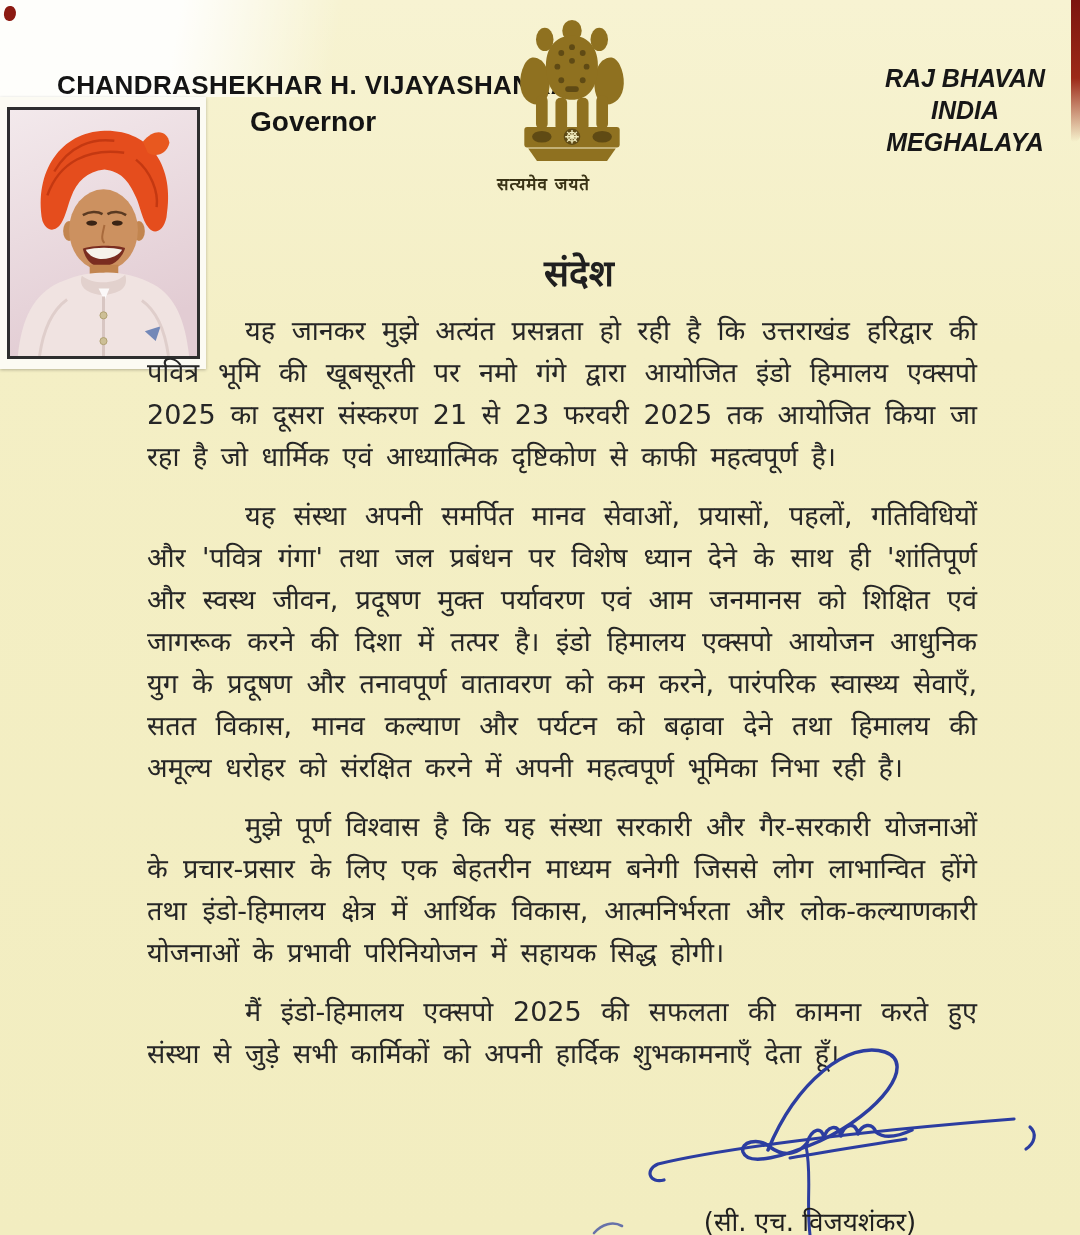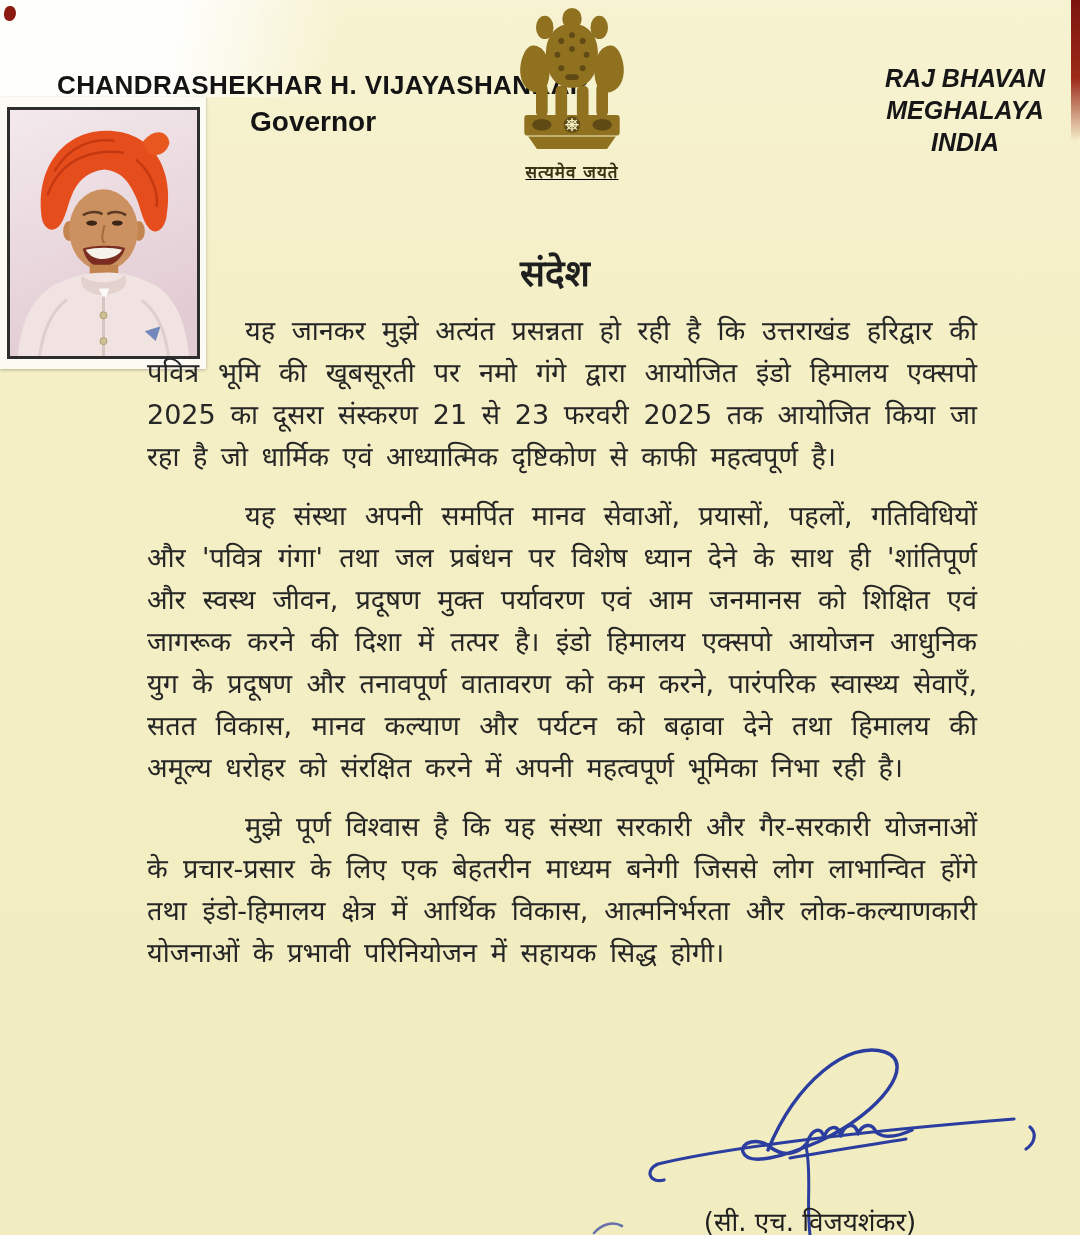--- a/index.html
+++ b/index.html
@@ -22,25 +22,25 @@
   .officer-title{position:absolute;left:208px;top:106px;font-weight:bold;font-size:28px;color:#141414;padding-left:42px;}
   .address{position:absolute;left:856px;top:62px;width:218px;text-align:center;
     font-weight:bold;font-size:25px;line-height:32px;color:#171717;font-style:italic;}
   
   .photo-mat{position:absolute;left:0;top:97px;width:206px;height:272px;background:#fcfbf3;
     box-shadow:0 1px 3px rgba(0,0,0,.25);}
   .photo-frame{position:absolute;left:7px;top:10px;right:6px;bottom:10px;
     border:3px solid #2e2e2e;overflow:hidden;background:#eadade;}
   .photo-frame svg{display:block;width:100%;height:100%;}
   
-  .emblem-wrap{position:absolute;left:497px;top:6px;width:150px;text-align:center;text-decoration:underline;}
+  .emblem-wrap{position:absolute;left:497px;top:18px;width:150px;text-align:left;}
   .emblem-motto{margin-top:4px;font-size:17px;font-weight:600;color:#3a3316;letter-spacing:1px;
     font-family:"DejaVu Sans",sans-serif;}
   
-  .doc-heading{position:absolute;left:134px;top:246px;width:842px;text-align:center;
+  .doc-heading{position:absolute;left:158px;top:246px;width:842px;text-align:center;
     font-size:37px;font-weight:600;color:#1f1f1f;font-family:"DejaVu Sans",sans-serif;}
   .doc-body{position:absolute;left:147px;top:310px;width:842px;color:#262626;
     font-family:"DejaVu Sans",sans-serif;}
   .doc-body p{margin:0 12px 17px 0;font-size:27px;line-height:42px;text-align:justify;
     text-indent:98px;word-spacing:5px;}
   
   .signature-svg{position:absolute;left:580px;top:1030px;width:470px;height:205px;}
   .signatory{position:absolute;left:660px;top:1156px;width:300px;text-align:center;
     font-size:26px;font-weight:400;color:#1f1f1f;font-family:"DejaVu Sans",sans-serif;margin-top:47px;}
 </style>
@@ -51,22 +51,22 @@
 
   <div class="light-patch"></div>
   <div class="red-dot"></div>
   <div class="red-streak"></div>
 
   <div class="officer-name">CHANDRASHEKHAR H. VIJAYASHANKAR</div>
   <div class="officer-title">Governor</div>
 
   <div class="address">
     <div>RAJ BHAVAN</div>
+    <div>INDIA</div>
     <div>MEGHALAYA</div>
-    <div>INDIA</div>
   </div>
 
   <div class="emblem-wrap">
     <svg width="150" height="146" viewBox="0 0 150 150" aria-hidden="true">
       <g fill="#8f7120">
 
         <ellipse cx="47" cy="22" rx="9" ry="12"></ellipse>
         <ellipse cx="75" cy="13" rx="10" ry="11"></ellipse>
         <ellipse cx="103" cy="22" rx="9" ry="12"></ellipse>
 
@@ -158,20 +158,21 @@
       </svg>
     </div>
   </div>
 
   <div class="doc-heading">संदेश</div>
 
   <div class="doc-body">
     <p>यह जानकर मुझे अत्यंत प्रसन्नता हो रही है कि उत्तराखंड हरिद्वार की पवित्र भूमि की खूबसूरती पर नमो गंगे द्वारा आयोजित इंडो हिमालय एक्सपो 2025 का दूसरा संस्करण 21 से 23 फरवरी 2025 तक आयोजित किया जा रहा है जो धार्मिक एवं आध्यात्मिक दृष्टिकोण से काफी महत्वपूर्ण है।</p>
     <p>यह संस्था अपनी समर्पित मानव सेवाओं, प्रयासों, पहलों, गतिविधियों और 'पवित्र गंगा' तथा जल प्रबंधन पर विशेष ध्यान देने के साथ ही 'शांतिपूर्ण और स्वस्थ जीवन, प्रदूषण मुक्त पर्यावरण एवं आम जनमानस को शिक्षित एवं जागरूक करने की दिशा में तत्पर है। इंडो हिमालय एक्सपो आयोजन आधुनिक युग के प्रदूषण और तनावपूर्ण वातावरण को कम करने, पारंपरिक स्वास्थ्य सेवाएँ, सतत विकास, मानव कल्याण और पर्यटन को बढ़ावा देने तथा हिमालय की अमूल्य धरोहर को संरक्षित करने में अपनी महत्वपूर्ण भूमिका निभा रही है।</p>
     <p>मुझे पूर्ण विश्वास है कि यह संस्था सरकारी और गैर-सरकारी योजनाओं के प्रचार-प्रसार के लिए एक बेहतरीन माध्यम बनेगी जिससे लोग लाभान्वित होंगे तथा इंडो-हिमालय क्षेत्र में आर्थिक विकास, आत्मनिर्भरता और लोक-कल्याणकारी योजनाओं के प्रभावी परिनियोजन में सहायक सिद्ध होगी।</p>
+    <p>मैं इंडो-हिमालय एक्सपो 2025 की सफलता की कामना करते हुए संस्था से जुड़े सभी कार्मिकों को अपनी हार्दिक शुभकामनाएँ देता हूँ।</p>
   </div>
 
   <svg class="signature-svg" viewBox="580 1030 470 205" aria-hidden="true">
     <g fill="none" stroke="#2c3da0" stroke-linecap="round" stroke-linejoin="round">
 
       <path stroke-width="3.2" d="M 664,1180 C 650,1184 644,1170 658,1164 C 720,1149 850,1132 1014,1119"></path>
 
       <path stroke-width="3.5" d="M 768,1150 C 796,1082 848,1040 885,1052 C 917,1063 882,1112 820,1141 C 786,1156 748,1167 743,1152 C 740,1142 758,1137 770,1147 C 786,1159 800,1152 807,1143 C 812,1128 822,1126 824,1138 C 827,1126 838,1123 841,1136 C 844,1124 856,1121 858,1134 C 862,1124 872,1122 876,1132 C 885,1140 899,1136 912,1130"></path>
 
       <path stroke-width="3" d="M 790,1158 C 822,1152 862,1146 906,1139"></path>

